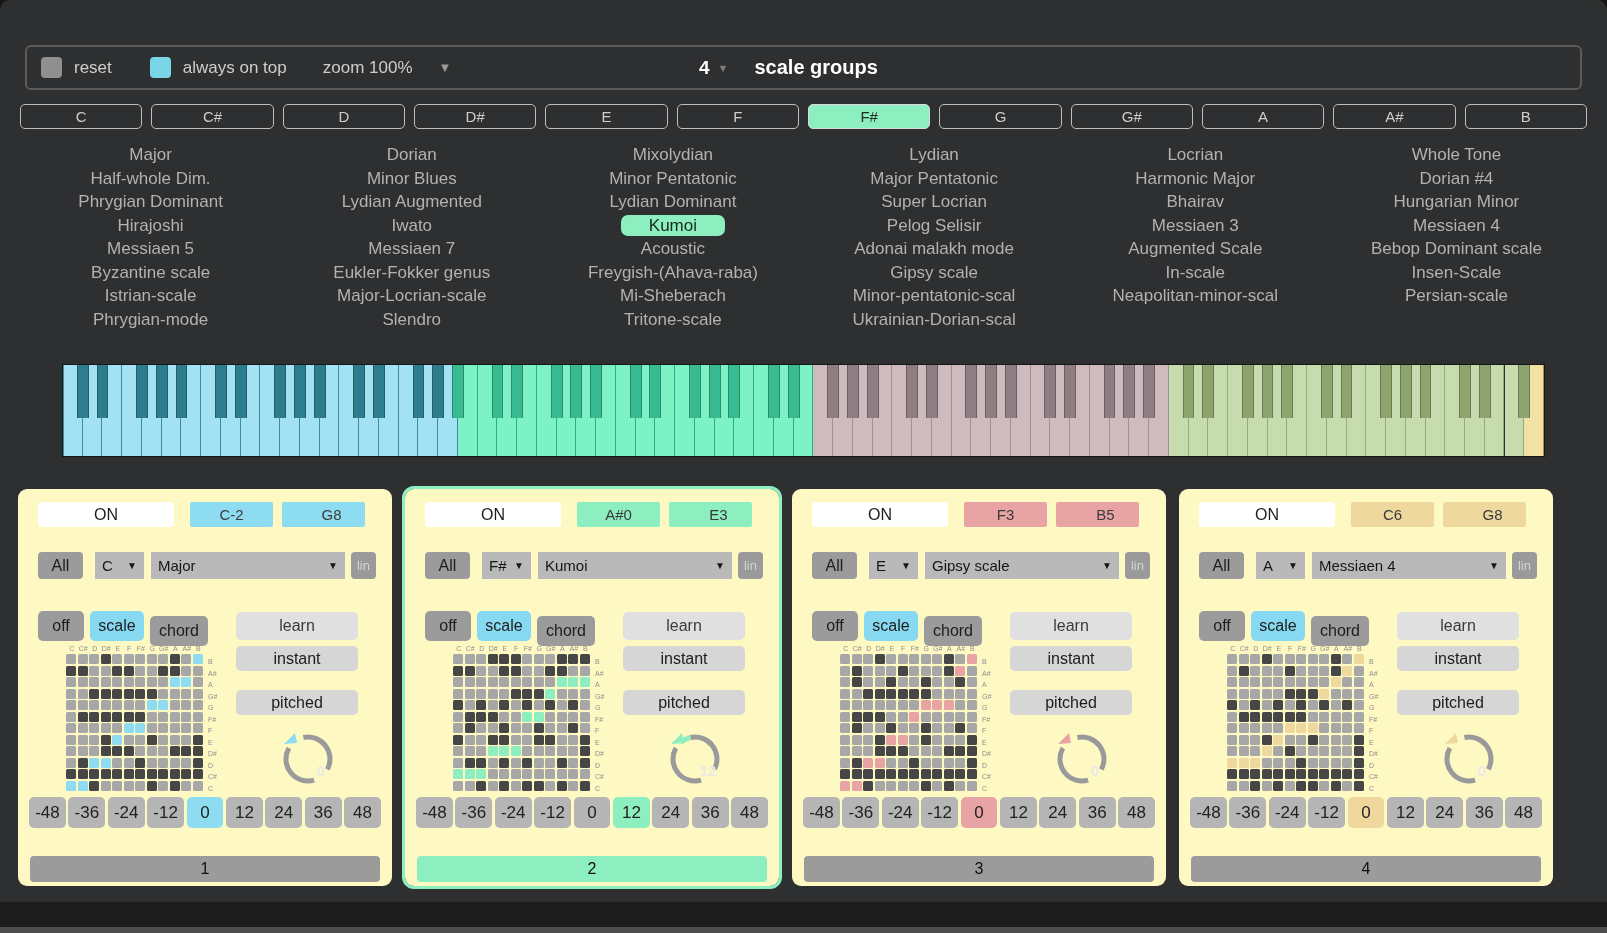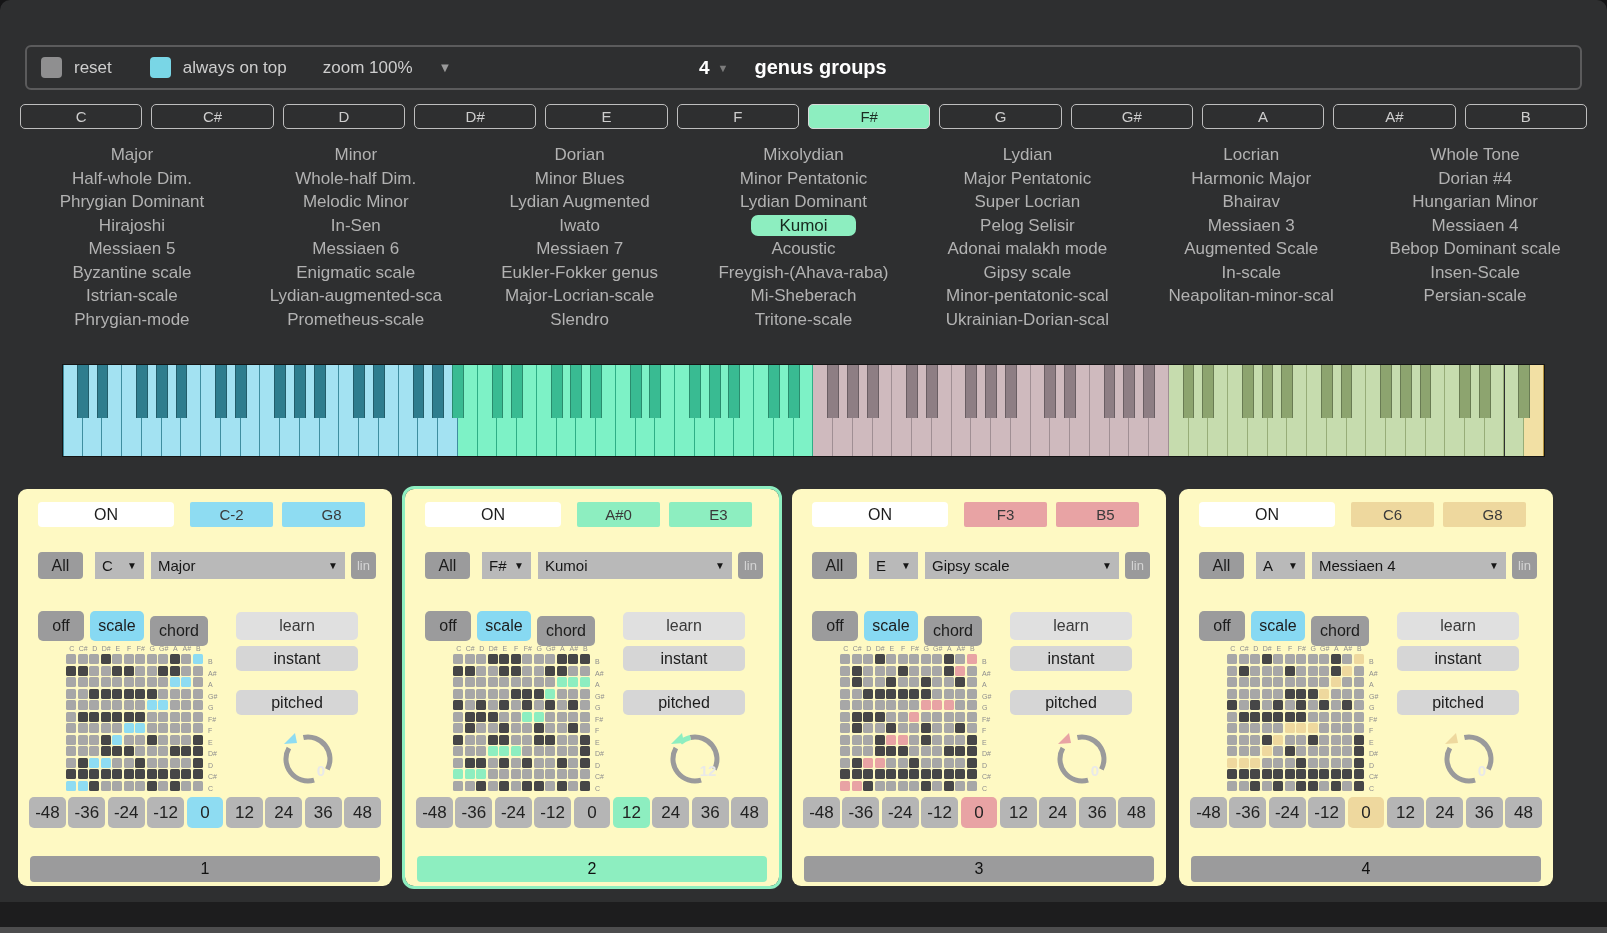--- a/index.html
+++ b/index.html
@@ -93,21 +93,21 @@
   <div class="toolbar">
     <div class="chk reset"></div>
     <span class="tlabel">reset</span>
     <div class="chk aot"></div>
     <span class="tlabel">always on top</span>
     <span class="tlabel zoomlabel">zoom 100%</span>
     <span class="tri-sm">▼</span>
     <div class="group4">
       <span class="gcount">4</span>
       <span class="gtri">▼</span>
-      <span class="glabel">genus groups</span>
+      <span class="glabel">scale groups</span>
     </div>
   </div>
 
   <div class="notes-row">
       <div class="note-btn">C</div>
       <div class="note-btn">C#</div>
       <div class="note-btn">D</div>
       <div class="note-btn">D#</div>
       <div class="note-btn">E</div>
       <div class="note-btn">F</div>
@@ -122,30 +122,20 @@
   <div class="scales-area">
       <div class="scol">
         <div class="sitem">Major</div>
         <div class="sitem">Half-whole Dim.</div>
         <div class="sitem">Phrygian Dominant</div>
         <div class="sitem">Hirajoshi</div>
         <div class="sitem">Messiaen 5</div>
         <div class="sitem">Byzantine scale</div>
         <div class="sitem">Istrian-scale</div>
         <div class="sitem">Phrygian-mode</div>
-      </div>
-      <div class="scol">
-        <div class="sitem">Minor</div>
-        <div class="sitem">Whole-half Dim.</div>
-        <div class="sitem">Melodic Minor</div>
-        <div class="sitem">In-Sen</div>
-        <div class="sitem">Messiaen 6</div>
-        <div class="sitem">Enigmatic scale</div>
-        <div class="sitem">Lydian-augmented-sca</div>
-        <div class="sitem">Prometheus-scale</div>
       </div>
       <div class="scol">
         <div class="sitem">Dorian</div>
         <div class="sitem">Minor Blues</div>
         <div class="sitem">Lydian Augmented</div>
         <div class="sitem">Iwato</div>
         <div class="sitem">Messiaen 7</div>
         <div class="sitem">Eukler-Fokker genus</div>
         <div class="sitem">Major-Locrian-scale</div>
         <div class="sitem">Slendro</div>

